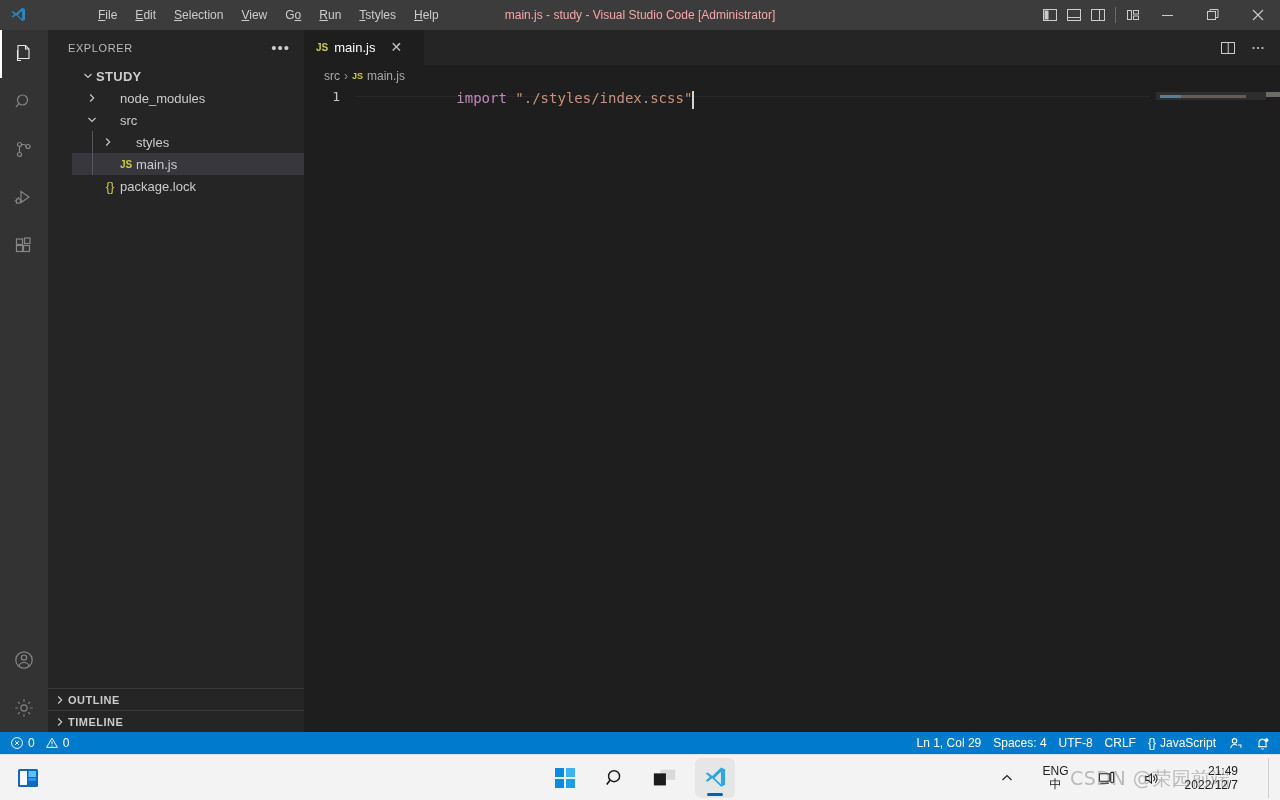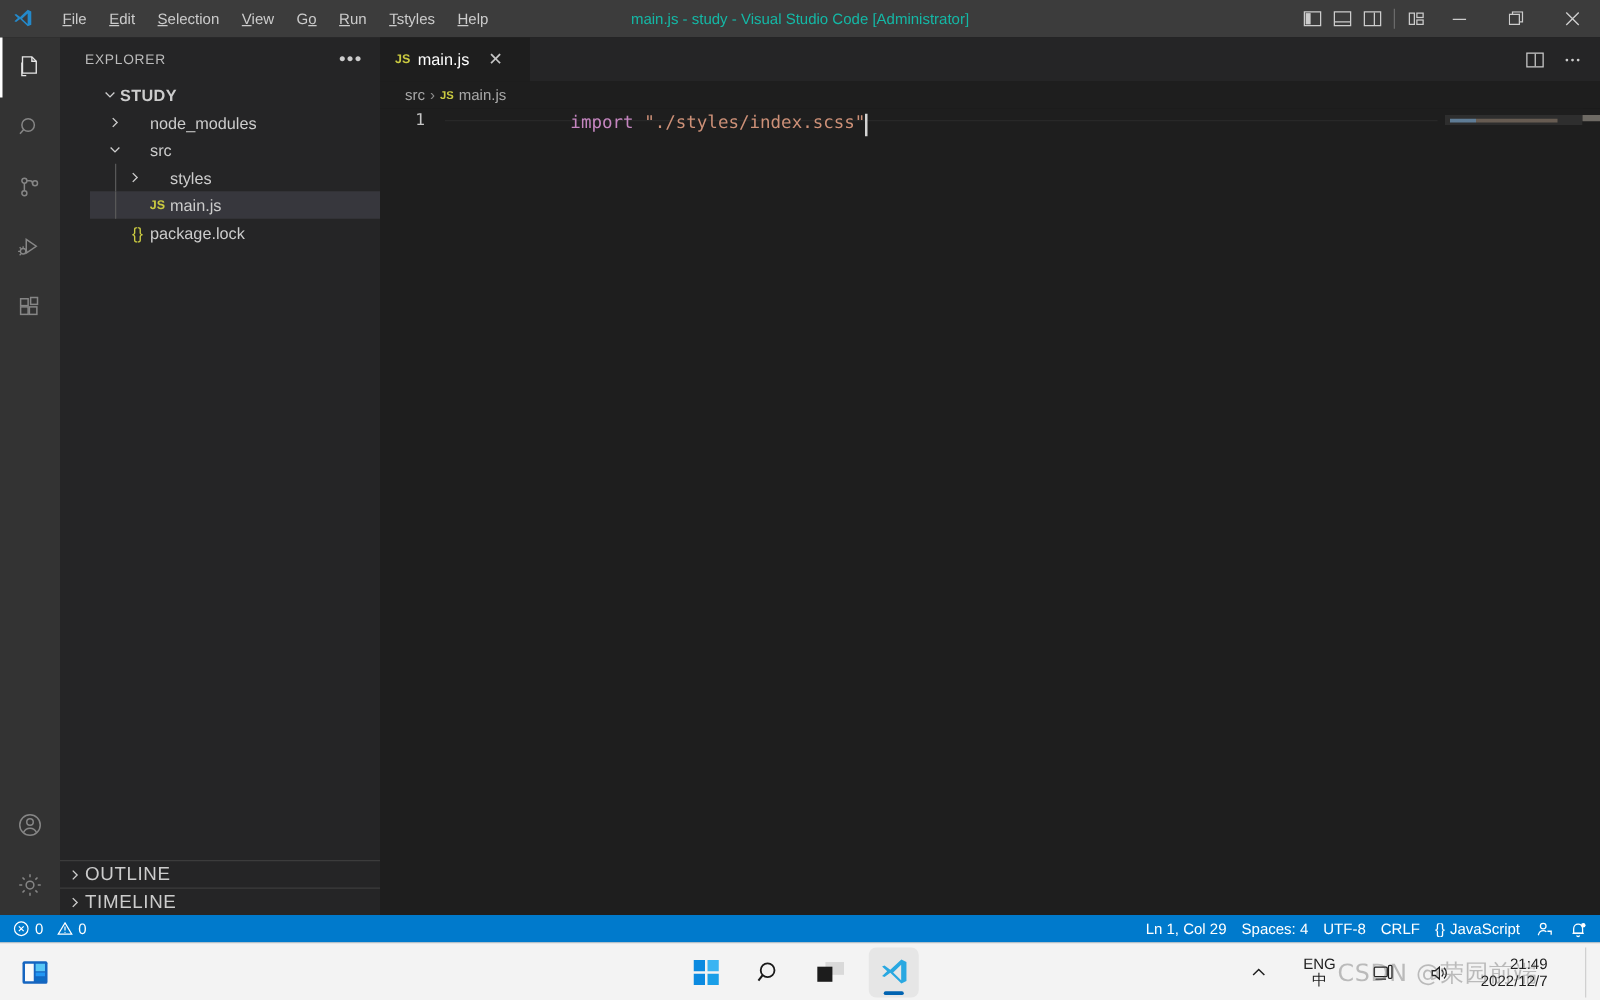--- a/index.html
+++ b/index.html
@@ -12,35 +12,36 @@
   }
   #app { position: relative; width: 1280px; height: 800px; }
 
   
   .titlebar {
     position: absolute; top: 0; left: 0;
     width: 1280px; height: 30px;
     background: #3c3c3c;
     display: flex; align-items: center;
     color: #cccccc;
+    gap: 48px;
   }
   .vscode-logo {
     width: 35px; height: 30px;
     display: flex; align-items: center; justify-content: center;
   }
   .menu { display: flex; align-items: center; height: 30px; margin-left: 6px; }
   .menu-item {
     font-size: 12px; color: #cccccc;
     padding: 3px 8px; margin: 0 1px;
     line-height: 16px; white-space: nowrap;
   }
   .menu-item u { text-decoration: underline; text-underline-offset: 1px; }
   .title-center {
     position: absolute; left: 0; right: 0;
-    text-align: center; font-size: 12px; color: #14b8a6;
+    text-align: center; font-size: 12px; color: #fca5a5;
     pointer-events: none;
   }
   .title-right {
     position: absolute; right: 0; top: 0;
     height: 30px; display: flex; align-items: center;
   }
   .layout-ico {
     width: 24px; height: 30px;
     display: flex; align-items: center; justify-content: center;
   }
@@ -108,21 +109,21 @@
     font-family: "Liberation Sans", sans-serif;
   }
   .fi.js { color: #cbcb41; font-size: 10px; }
   .fi.json { color: #cbcb41; font-size: 13px; font-weight: normal; }
   .indent-guide {
     position: absolute; width: 1px; top: 0; bottom: 0;
     background: #585858;
   }
   .sb-section {
     height: 22px; display: flex; align-items: center;
-    font-size: 15px; font-weight: normal; color: #cccccc;
+    font-size: 11px; font-weight: bold; color: #cccccc;
     letter-spacing: .5px;
     border-top: 1px solid #3c3c3c;
     padding-left: 4px;
   }
 
   
   .editor-group {
     position: absolute; top: 30px; left: 304px;
     width: 976px; height: 702px;
     background: #1e1e1e;

